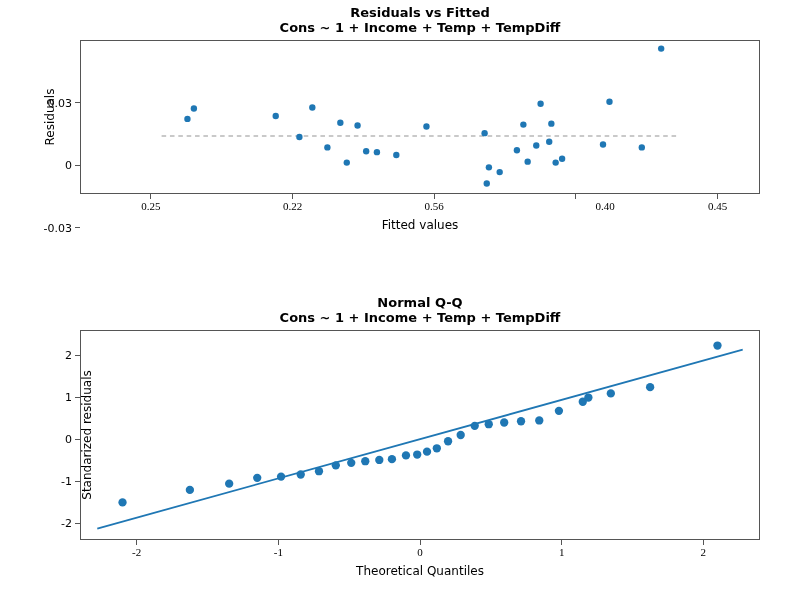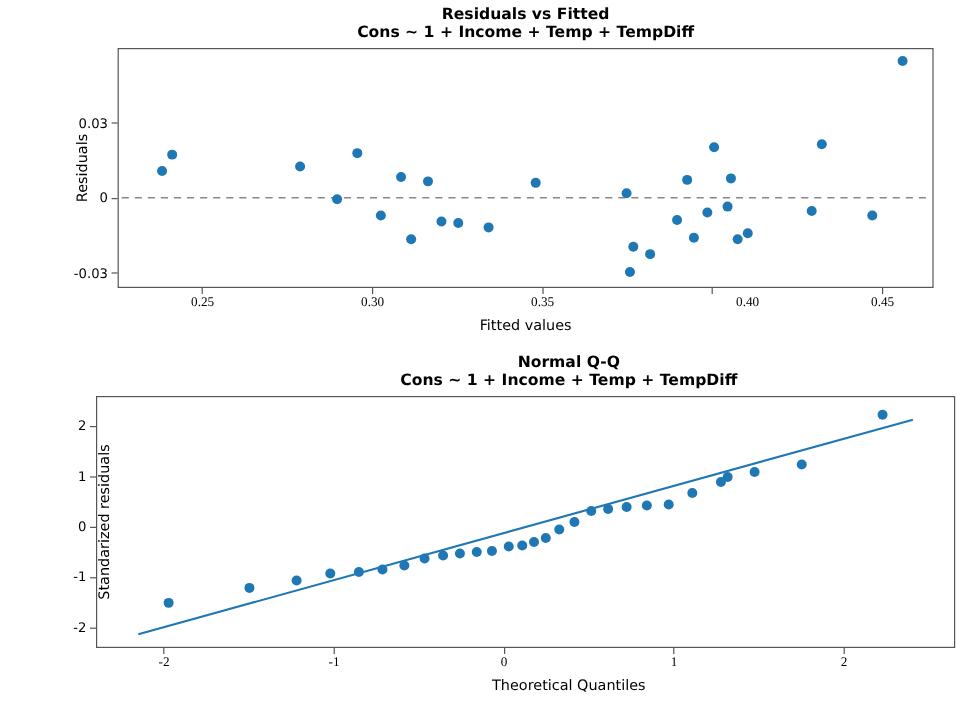--- a/index.html
+++ b/index.html
@@ -14,22 +14,22 @@
   .figure {
     width: 800px;
     height: 600px;
     position: relative;
   }
   .subplot {
     position: absolute;
     left: 80px;
     width: 680px;
   }
-  .subplot.top { top: 40px; height: 200px; margin-left: 18px; }
-  .subplot.bottom { top: 330px; height: 210px; padding-left: 36px; }
+  .subplot.top { top: 40px; height: 154px; }
+  .subplot.bottom { top: 330px; height: 210px; }
 
   .sub-title {
     position: absolute;
     width: 100%;
     text-align: center;
     font-weight: 700;
     font-size: 13px;
     line-height: 1.15;
     top: -34px;
   }
@@ -119,23 +119,23 @@
           <circle cx="631.8333333333333" cy="140" r="4.2" fill="#1f77b4"></circle>
           <circle cx="657.3333333333334" cy="10" r="4.2" fill="#1f77b4"></circle>
         </svg>
     </div>
     <div class="xlabel">Fitted values</div>
     <div class="ylabel">Residuals</div>
     <div id="ticks-top">
         <div class="tick-mark x" style="left: 70.3333px;"></div>
         <div class="tick-label x-tick" style="left: 70.8333px;">0.25</div>
         <div class="tick-mark x" style="left: 212px;"></div>
-        <div class="tick-label x-tick" style="left: 212.5px;">0.30</div>
+        <div class="tick-label x-tick" style="left: 212.5px;">0.22</div>
         <div class="tick-mark x" style="left: 353.667px;"></div>
-        <div class="tick-label x-tick" style="left: 354.167px;">0.35</div>
+        <div class="tick-label x-tick" style="left: 354.167px;">0.56</div>
         <div class="tick-mark x" style="left: 495.333px;"></div>
         <div class="tick-label x-tick" style="left: 525px;">0.40</div>
         <div class="tick-mark x" style="left: 637px;"></div>
         <div class="tick-label x-tick" style="left: 637.5px; text-align: right;">0.45</div>
         <div class="tick-mark y" style="top: 187px;"></div>
         <div class="tick-label y-tick" style="top: 187.5px;">-0.03</div>
         <div class="tick-mark y" style="top: 124.5px;"></div>
         <div class="tick-label y-tick" style="top: 125px;">0</div>
         <div class="tick-mark y" style="top: 62px;"></div>
         <div class="tick-label y-tick" style="top: 62.5px;">0.03</div>

